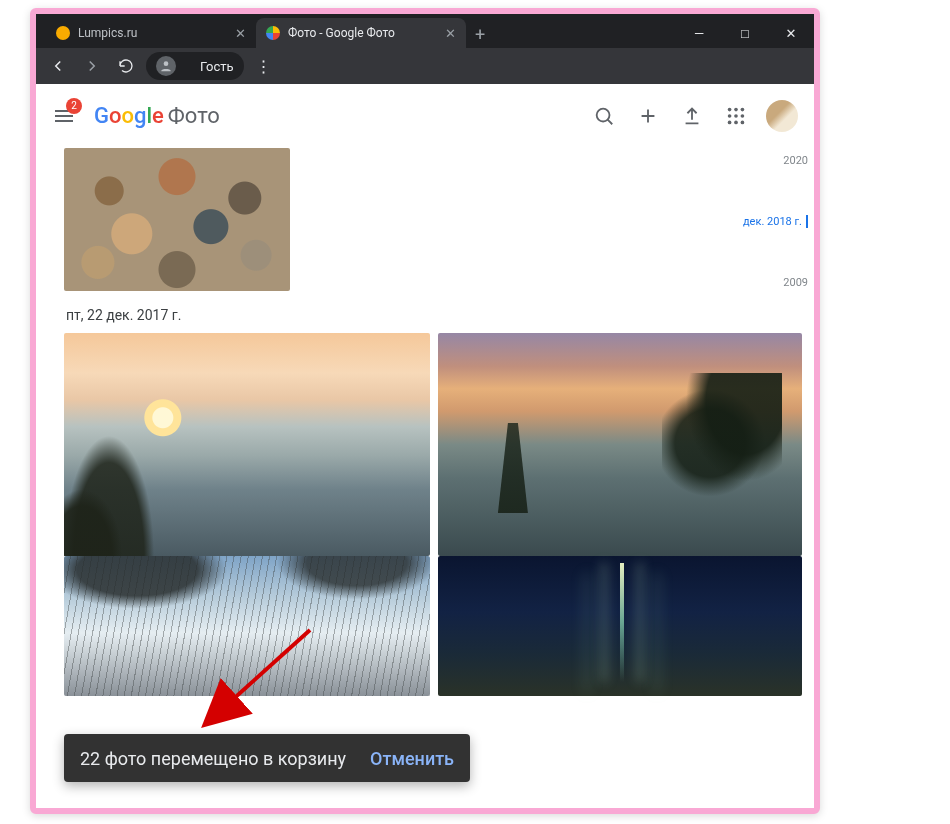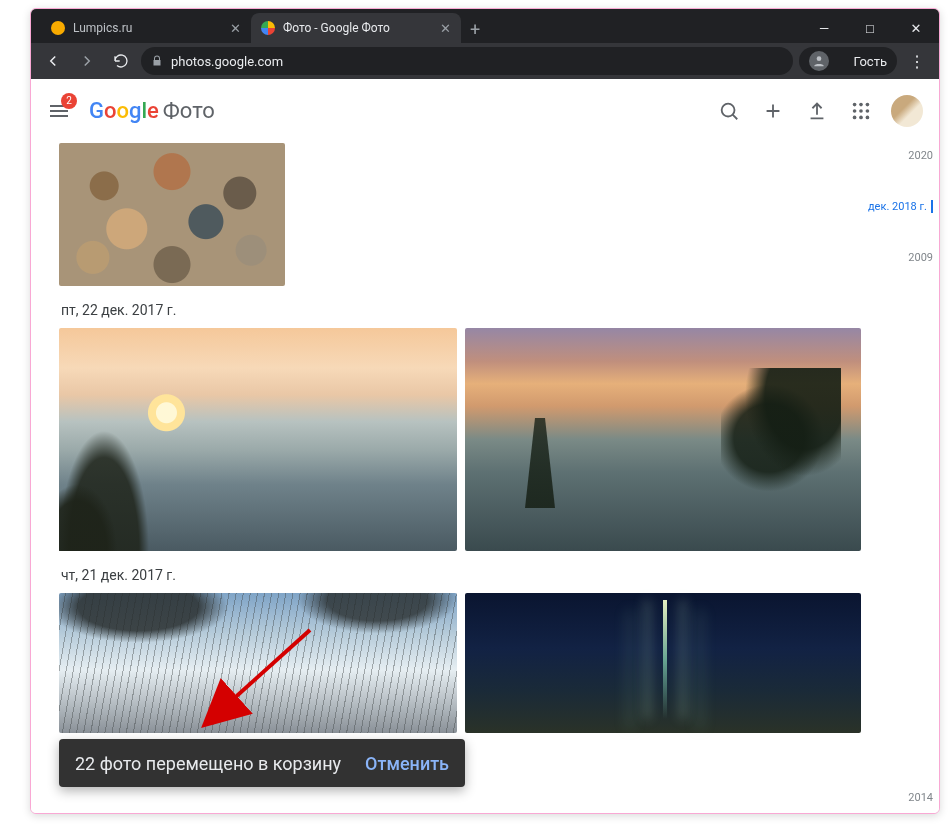--- a/index.html
+++ b/index.html
@@ -1,17 +1,17 @@
 <!DOCTYPE html>
 <html><head>
 <meta charset="utf-8">
 <style>
   * { box-sizing: border-box; margin: 0; padding: 0; font-family: Roboto, Arial, sans-serif; }
   body { background: #fff; width: 950px; height: 824px; overflow: hidden; position: relative; }
-  .window { position: absolute; top: 8px; left: 30px; width: 910px; height: 806px; border: 1px solid #f9a8d4; border-radius: 6px; overflow: hidden; background: #fff; box-shadow: 0 2px 8px rgba(0,0,0,.15); }
+  .window { position: absolute; top: 8px; left: 30px; width: 790px; height: 806px; border: 6px solid #f9a8d4; border-radius: 6px; overflow: hidden; background: #fff; box-shadow: 0 2px 8px rgba(0,0,0,.15); }
   .titlebar { height: 34px; background: #202124; display: flex; align-items: flex-end; }
   .tabs { display: flex; height: 34px; align-items: flex-end; padding-left: 10px; }
   .tab { height: 30px; min-width: 210px; display: flex; align-items: center; padding: 0 10px; color: #bdc1c6; font-size: 12px; border-top-left-radius: 8px; border-top-right-radius: 8px; gap: 8px; }
   .tab.active { background: #35363a; color: #e8eaed; margin-top: 10px; }
   .tab .favicon { width: 14px; height: 14px; border-radius: 50%; }
   .tab .close { margin-left: auto; color: #9aa0a6; font-size: 13px; }
   .newtab { width: 28px; height: 28px; display: flex; align-items: center; justify-content: center; color: #9aa0a6; font-size: 18px; }
   .winctrl { margin-left: auto; display: flex; }
   .winbtn { width: 46px; height: 30px; display: flex; align-items: center; justify-content: center; color: #e8eaed; font-size: 13px; }
   .addrbar { height: 36px; background: #35363a; display: flex; align-items: center; padding: 0 8px; gap: 6px; }
@@ -29,21 +29,21 @@
   .badge { position: absolute; top: -6px; right: -6px; width: 16px; height: 16px; border-radius: 50%; background: #ea4335; color: #fff; font-size: 10px; display: flex; align-items: center; justify-content: center; }
   .logo { margin-left: 18px; font-size: 22px; display: flex; align-items: baseline; gap: 4px; }
   .logo .g { font-weight: 500; }
   .g1 { color: #4285f4; } .g2 { color: #ea4335; } .g3 { color: #fbbc05; } .g4 { color: #4285f4; } .g5 { color: #34a853; } .g6 { color: #ea4335; }
   .logo .photos { color: #5f6368; font-weight: 400; }
   .hspacer { flex: 1; }
   .hicon { width: 44px; height: 44px; display: flex; align-items: center; justify-content: center; color: #5f6368; border-radius: 50%; }
   .hicon svg { width: 22px; height: 22px; }
   .avatarimg { width: 32px; height: 32px; border-radius: 50%; background: linear-gradient(135deg, #c9a97d 40%, #f2e8d5 60%); margin-left: 8px; }
   .photosarea { position: absolute; top: 64px; left: 0; right: 0; bottom: 0; overflow: hidden; }
-  .timeline { position: absolute; right: 6px; top: 6px; width: 72px; display: flex; flex-direction: column; align-items: flex-end; gap: 38px; font-size: 11px; color: #80868b; }
+  .timeline { position: absolute; right: 6px; top: 6px; width: 72px; display: flex; flex-direction: column; align-items: flex-end; gap: 48px; font-size: 11px; color: #80868b; }
   .timeline .year.active { color: #1a73e8; border-right: 2px solid #1a73e8; padding-right: 4px; }
   .grid { padding: 0 12px 4px 28px; }
   .datelabel { font-size: 14px; color: #3c4043; margin: 16px 0 10px 2px; }
   .row2 { display: flex; gap: 8px; }
   .row2 .photo { height: 223px; border-radius: 2px; }
   .row3 { display: flex; gap: 8px; }
   .row3 .photo { height: 140px; border-radius: 2px; }
   .toast { position: absolute; left: 28px; bottom: 26px; height: 48px; background: #323232; color: #e8eaed; border-radius: 4px; display: flex; align-items: center; padding: 0 16px; font-size: 18px; gap: 24px; box-shadow: 0 4px 12px rgba(0,0,0,.3); font-weight: 400; }
   .toast .undo { color: #8ab4f8; font-weight: 500; cursor: pointer; }
   .arrow { position: absolute; pointer-events: none; }
@@ -122,26 +122,20 @@
     <div class="navbtn">
       <svg viewBox="0 0 24 24" width="18" height="18" fill="none" stroke="currentColor" stroke-width="2">
           <path d="M9 6l6 6-6 6"></path>
         </svg>
     </div>
     <div class="navbtn active">
       <svg viewBox="0 0 24 24" width="16" height="16" fill="none" stroke="currentColor" stroke-width="2">
           <path d="M3 12a9 9 0 1 1 3 6.7M3 12V5m0 7h7"></path>
         </svg>
     </div>
-    <div class="omnibox">
-      <svg class="lock" viewBox="0 0 24 24" fill="#9aa0a6">
-          <path d="M6 10V7a6 6 0 1 1 12 0v3h1v11H5V10h1zm2 0h8V7a4 4 0 1 0-8 0v3z"></path>
-        </svg>
-      <span>photos.google.com</span>
-    </div>
     <div class="guest">
       <span class="avatar">
         <svg viewBox="0 0 24 24" width="14" height="14" fill="#bdc1c6">
             <circle cx="12" cy="8" r="4"></circle>
             <path d="M4 20c0-4 16-4 16 0v1H4z"></path>
           </svg>
       </span>
       <span>Гость</span>
     </div>
     <div class="menu3">⋮</div>
@@ -202,21 +196,20 @@
 
       <div class="grid">
         <div class="row1">
           <div class="pebblebg"></div>
         </div>
         <div class="datelabel">пт, 22 дек. 2017 г.</div>
         <div class="row2">
           <div class="photo sunset1"></div>
           <div class="photo sunset2"></div>
         </div>
-        <div class="datelabel">чт, 21 дек. 2017 г.</div>
         <div class="row3">
           <div class="photo winter"></div>
           <div class="photo aurora"></div>
         </div>
       </div>
 
       <div class="toast">
         <span>22 фото перемещено в корзину</span>
         <span class="undo">Отменить</span>
       </div>

